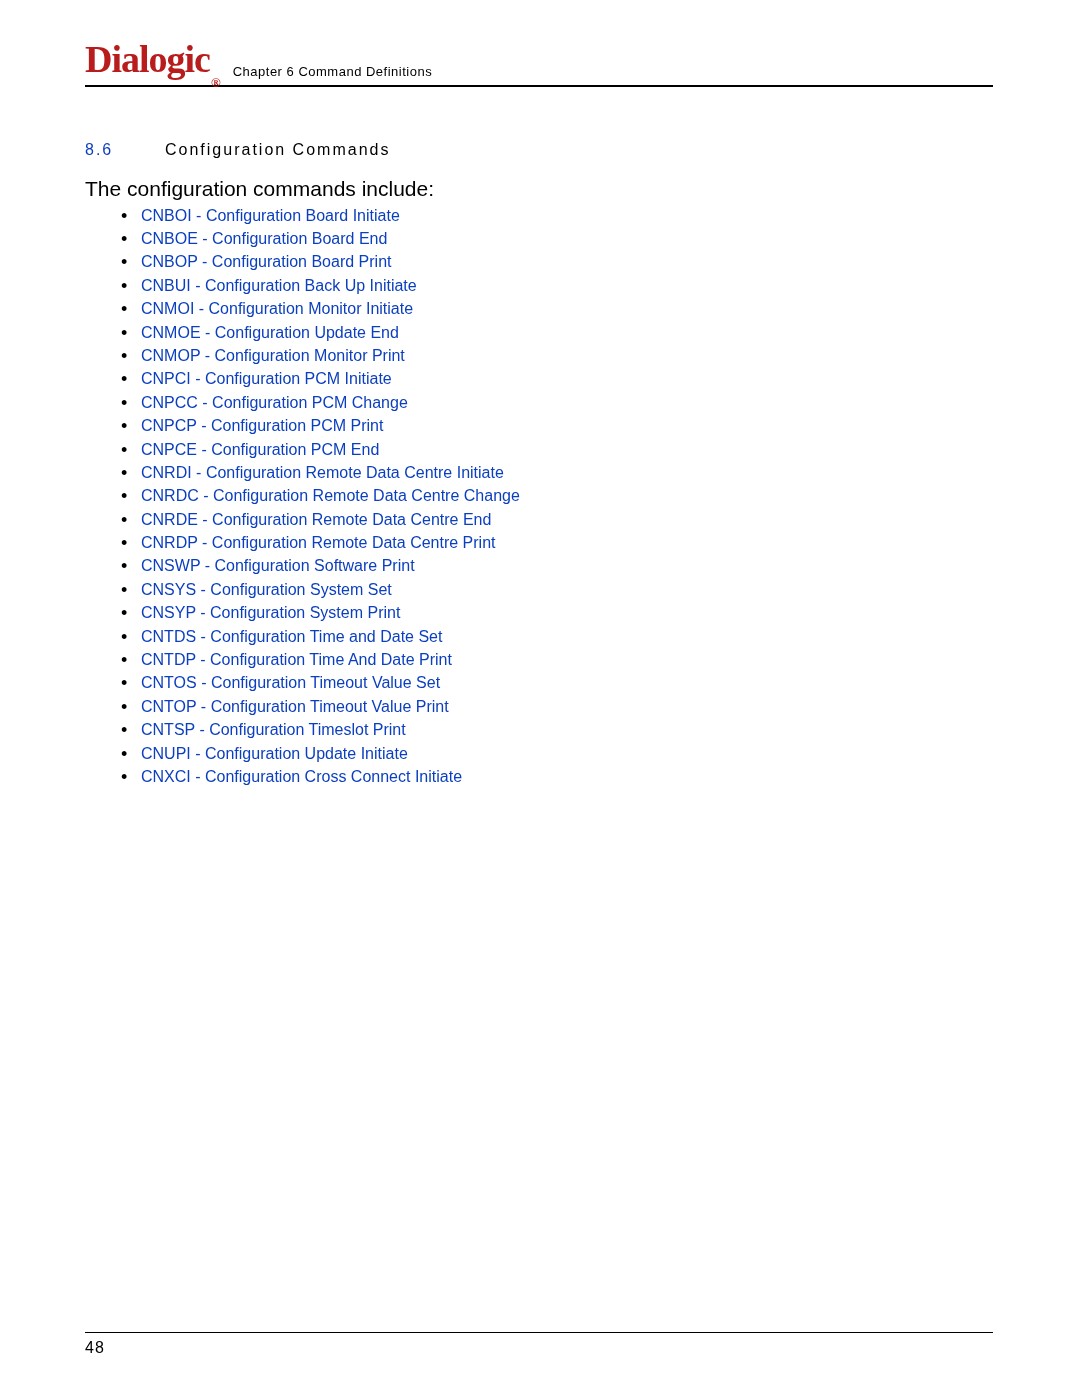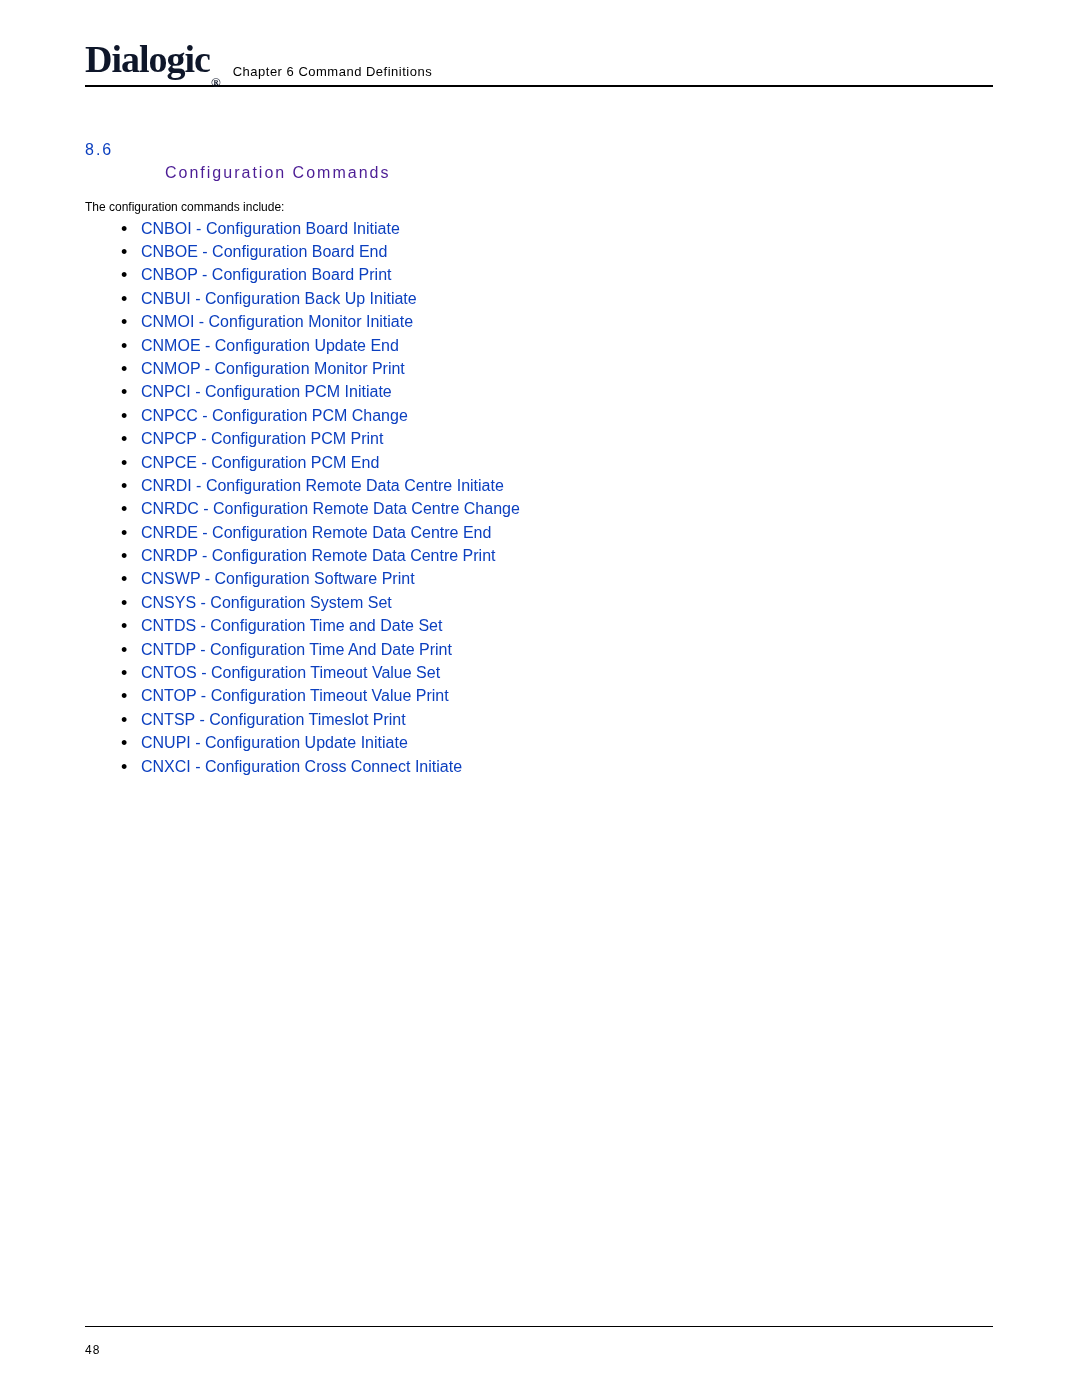--- a/index.html
+++ b/index.html
@@ -4,37 +4,37 @@
 <style>
   * { margin: 0; padding: 0; box-sizing: border-box; }
   html, body { width: 1080px; height: 1397px; background: #fff; font-family: Arial, Helvetica, sans-serif; color: #000; }
   .page { position: relative; width: 1080px; height: 1397px; padding: 40px 85px 40px 85px; }
   .header-row { display: flex; align-items: flex-end; gap: 14px; border-bottom: 2px solid #000; width: 908px; padding-bottom: 2px; }
   .logo {
     font-family: "Times New Roman", Georgia, serif;
     font-weight: 700;
     font-size: 38px;
     letter-spacing: -1px;
-    color: #0f172a;
+    color: #b91c1c;
     position: relative;
     line-height: 1;
   }
   .logo .reg { font-size: 13px; vertical-align: sub; position: relative; top: 6px; left: 1px;}
   .chapter-label { font-size: 13px; letter-spacing: 0.5px; color: #000; padding-bottom: 4px; }
   .section-row { display: flex; margin-top: 54px; margin-bottom: 18px; }
   .section-num { color: #0b3fbf; font-size: 16px; letter-spacing: 2px; width: 80px; flex: 0 0 80px; }
-  .section-title { color: #4c1d95; font-size: 16px; letter-spacing: 2px; margin-top: 23px; }
-  .intro { font-size: 12px; margin-bottom: 6px; margin-left: 0; }
+  .section-title { color: #000000; font-size: 16px; letter-spacing: 2px; }
+  .intro { font-size: 21px; margin-bottom: 6px; margin-left: 0; }
   ul.cmd-list { list-style: none; margin-left: 36px; }
   ul.cmd-list li { position: relative; padding-left: 20px; margin-bottom: 5.4px; font-size: 16px; }
   ul.cmd-list li::before {
     content: "•"; position: absolute; left: 0; top: 0; color: #000; font-size: 18px; line-height: 1;
   }
   ul.cmd-list li a { color: #0b3fbf; text-decoration: none; }
-  .footer { position: absolute; left: 85px; bottom: 40px; width: 908px; border-top: 1.5px solid #000; padding-top: 16px; font-size: 12px; letter-spacing: 1px; margin-top: 21px;}
+  .footer { position: absolute; left: 85px; bottom: 40px; width: 908px; border-top: 1.5px solid #000; padding-top: 6px; font-size: 16px; letter-spacing: 1px; margin-top: 21px;}
 </style>
 </head>
 <body>
 
 <div class="page">
 
   <div class="header-row">
     <span class="logo">
       <span>Dialogic</span><span class="reg">®</span>
     </span>
@@ -60,20 +60,21 @@
       <li><a href="#">CNPCI - Configuration PCM Initiate</a></li>
       <li><a href="#">CNPCC - Configuration PCM Change</a></li>
       <li><a href="#">CNPCP - Configuration PCM Print</a></li>
       <li><a href="#">CNPCE - Configuration PCM End</a></li>
       <li><a href="#">CNRDI - Configuration Remote Data Centre Initiate</a></li>
       <li><a href="#">CNRDC - Configuration Remote Data Centre Change</a></li>
       <li><a href="#">CNRDE - Configuration Remote Data Centre End</a></li>
       <li><a href="#">CNRDP - Configuration Remote Data Centre Print</a></li>
       <li><a href="#">CNSWP - Configuration Software Print</a></li>
       <li><a href="#">CNSYS - Configuration System Set</a></li>
+      <li><a href="#">CNSYP - Configuration System Print</a></li>
       <li><a href="#">CNTDS - Configuration Time and Date Set</a></li>
       <li><a href="#">CNTDP - Configuration Time And Date Print</a></li>
       <li><a href="#">CNTOS - Configuration Timeout Value Set</a></li>
       <li><a href="#">CNTOP - Configuration Timeout Value Print</a></li>
       <li><a href="#">CNTSP - Configuration Timeslot Print</a></li>
       <li><a href="#">CNUPI - Configuration Update Initiate</a></li>
       <li><a href="#">CNXCI - Configuration Cross Connect Initiate</a></li>
     </ul>
 
   <div class="footer">

